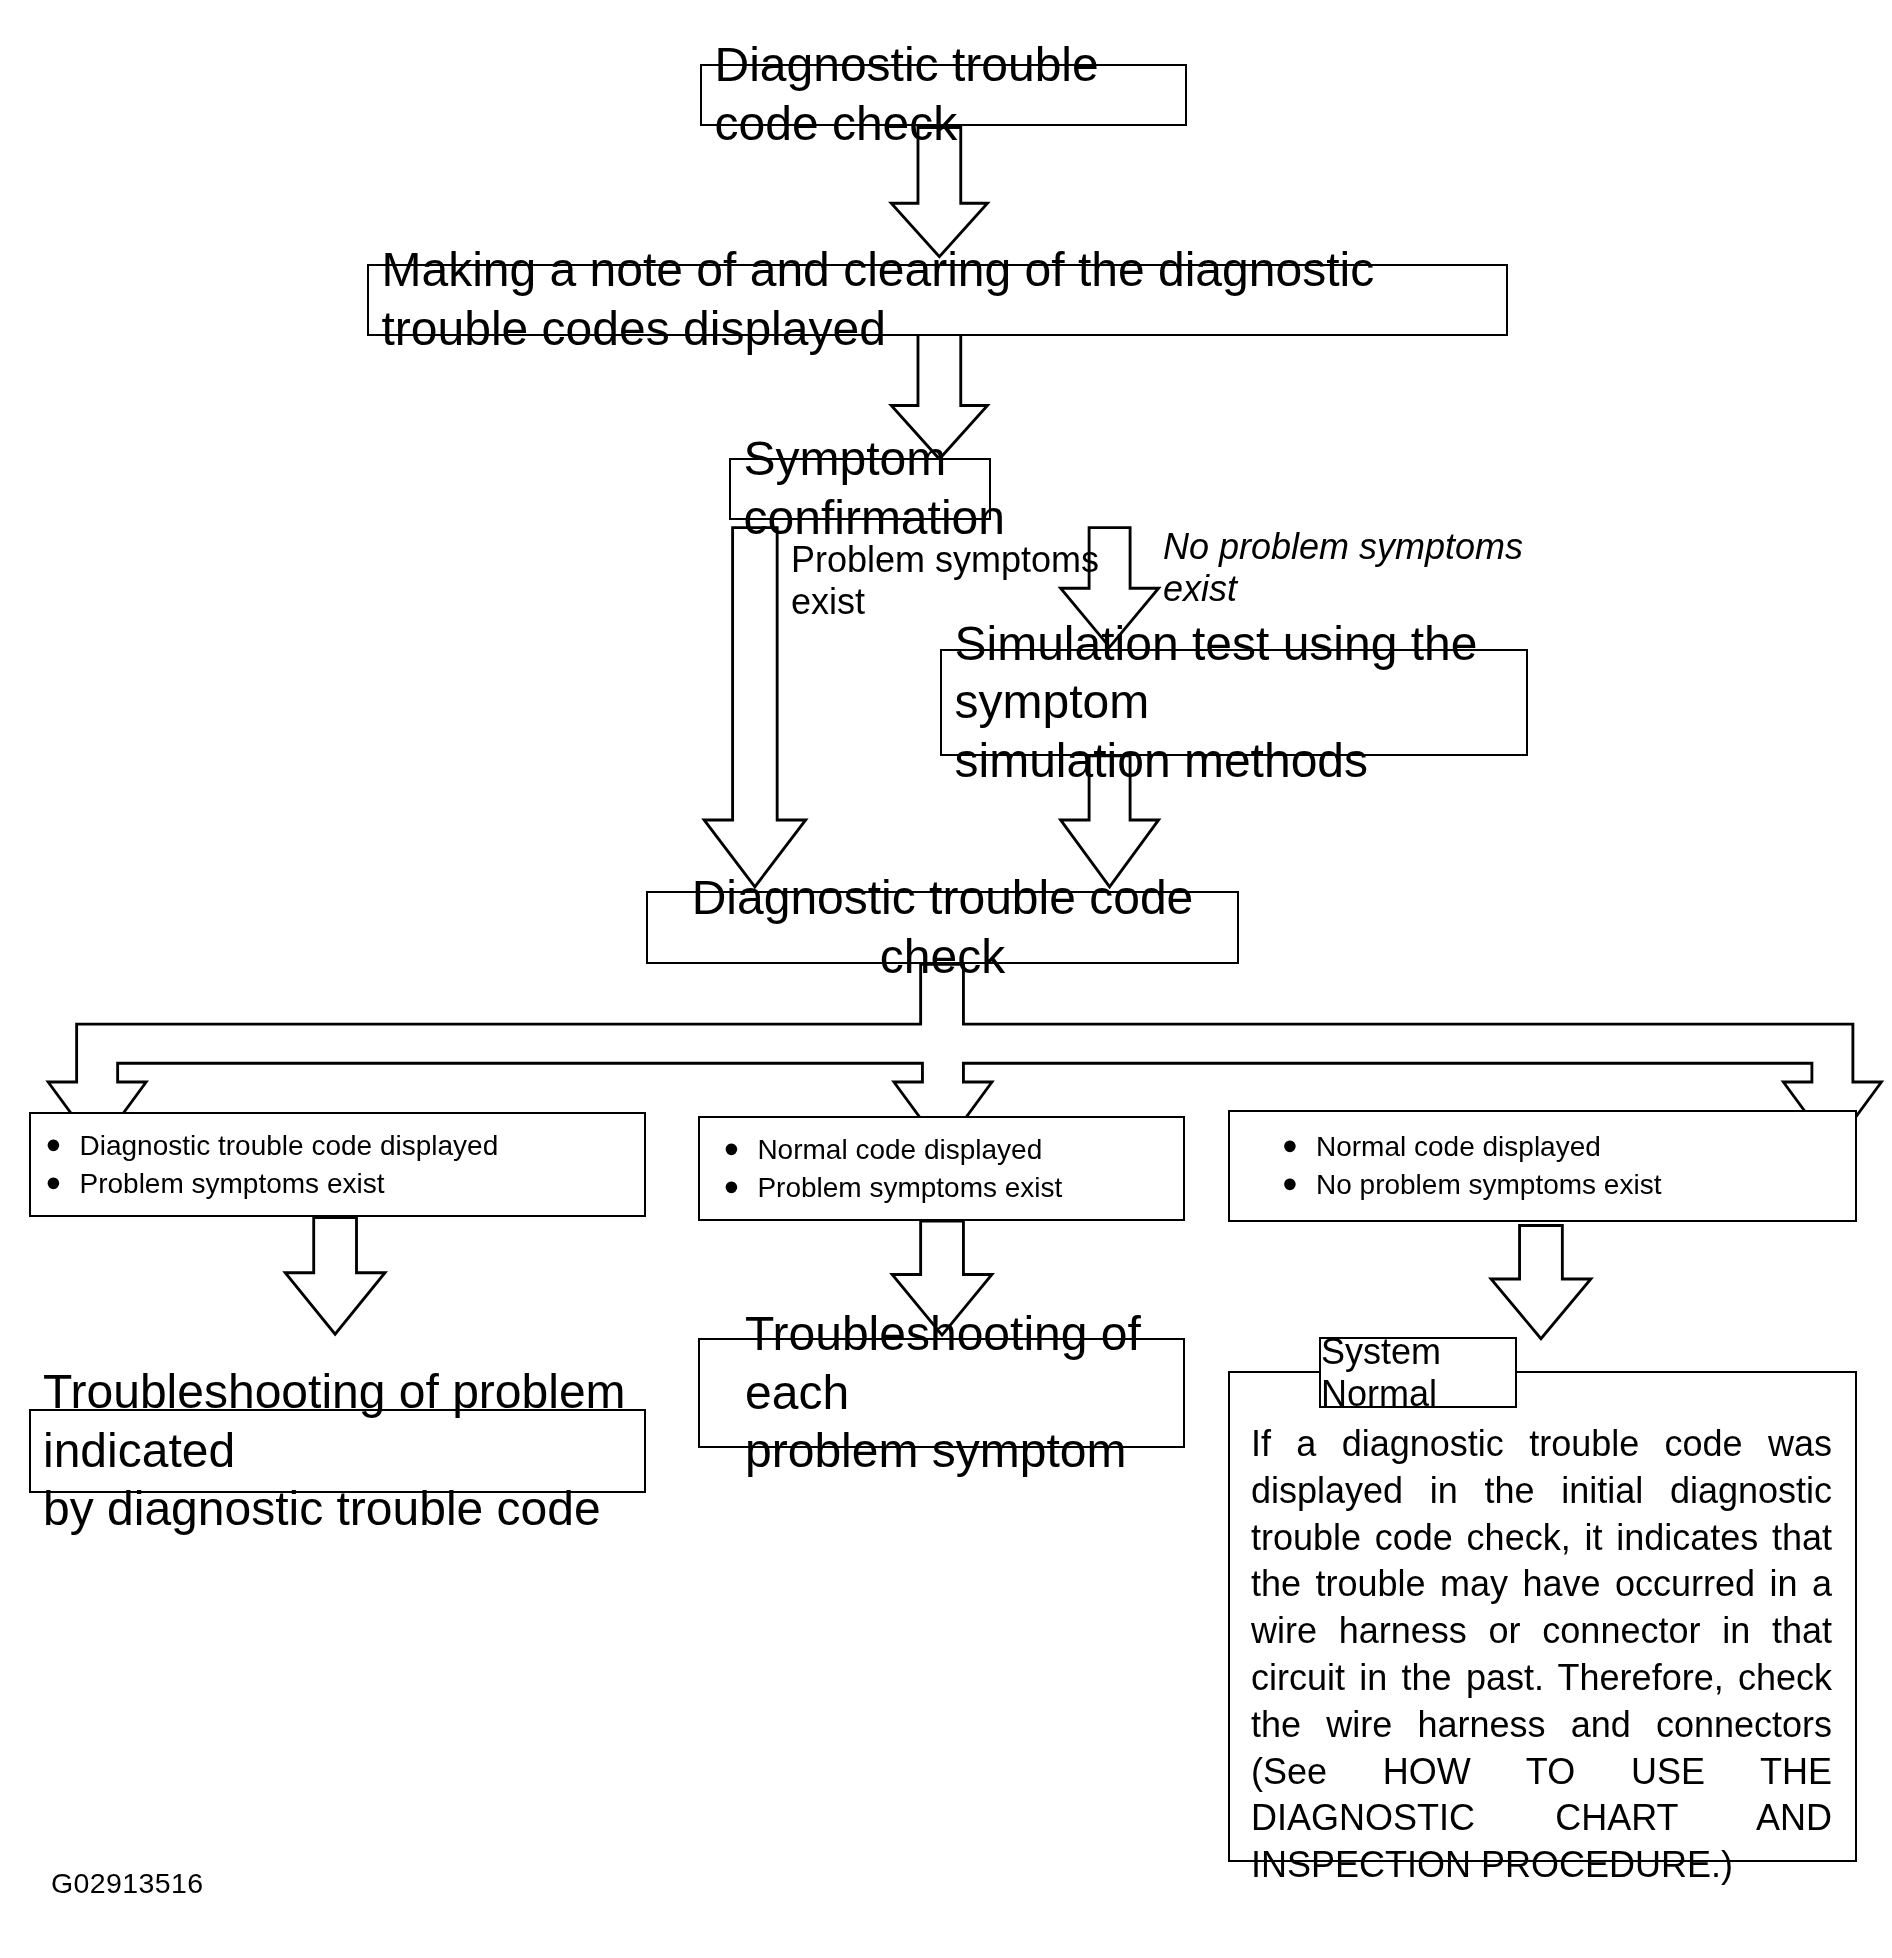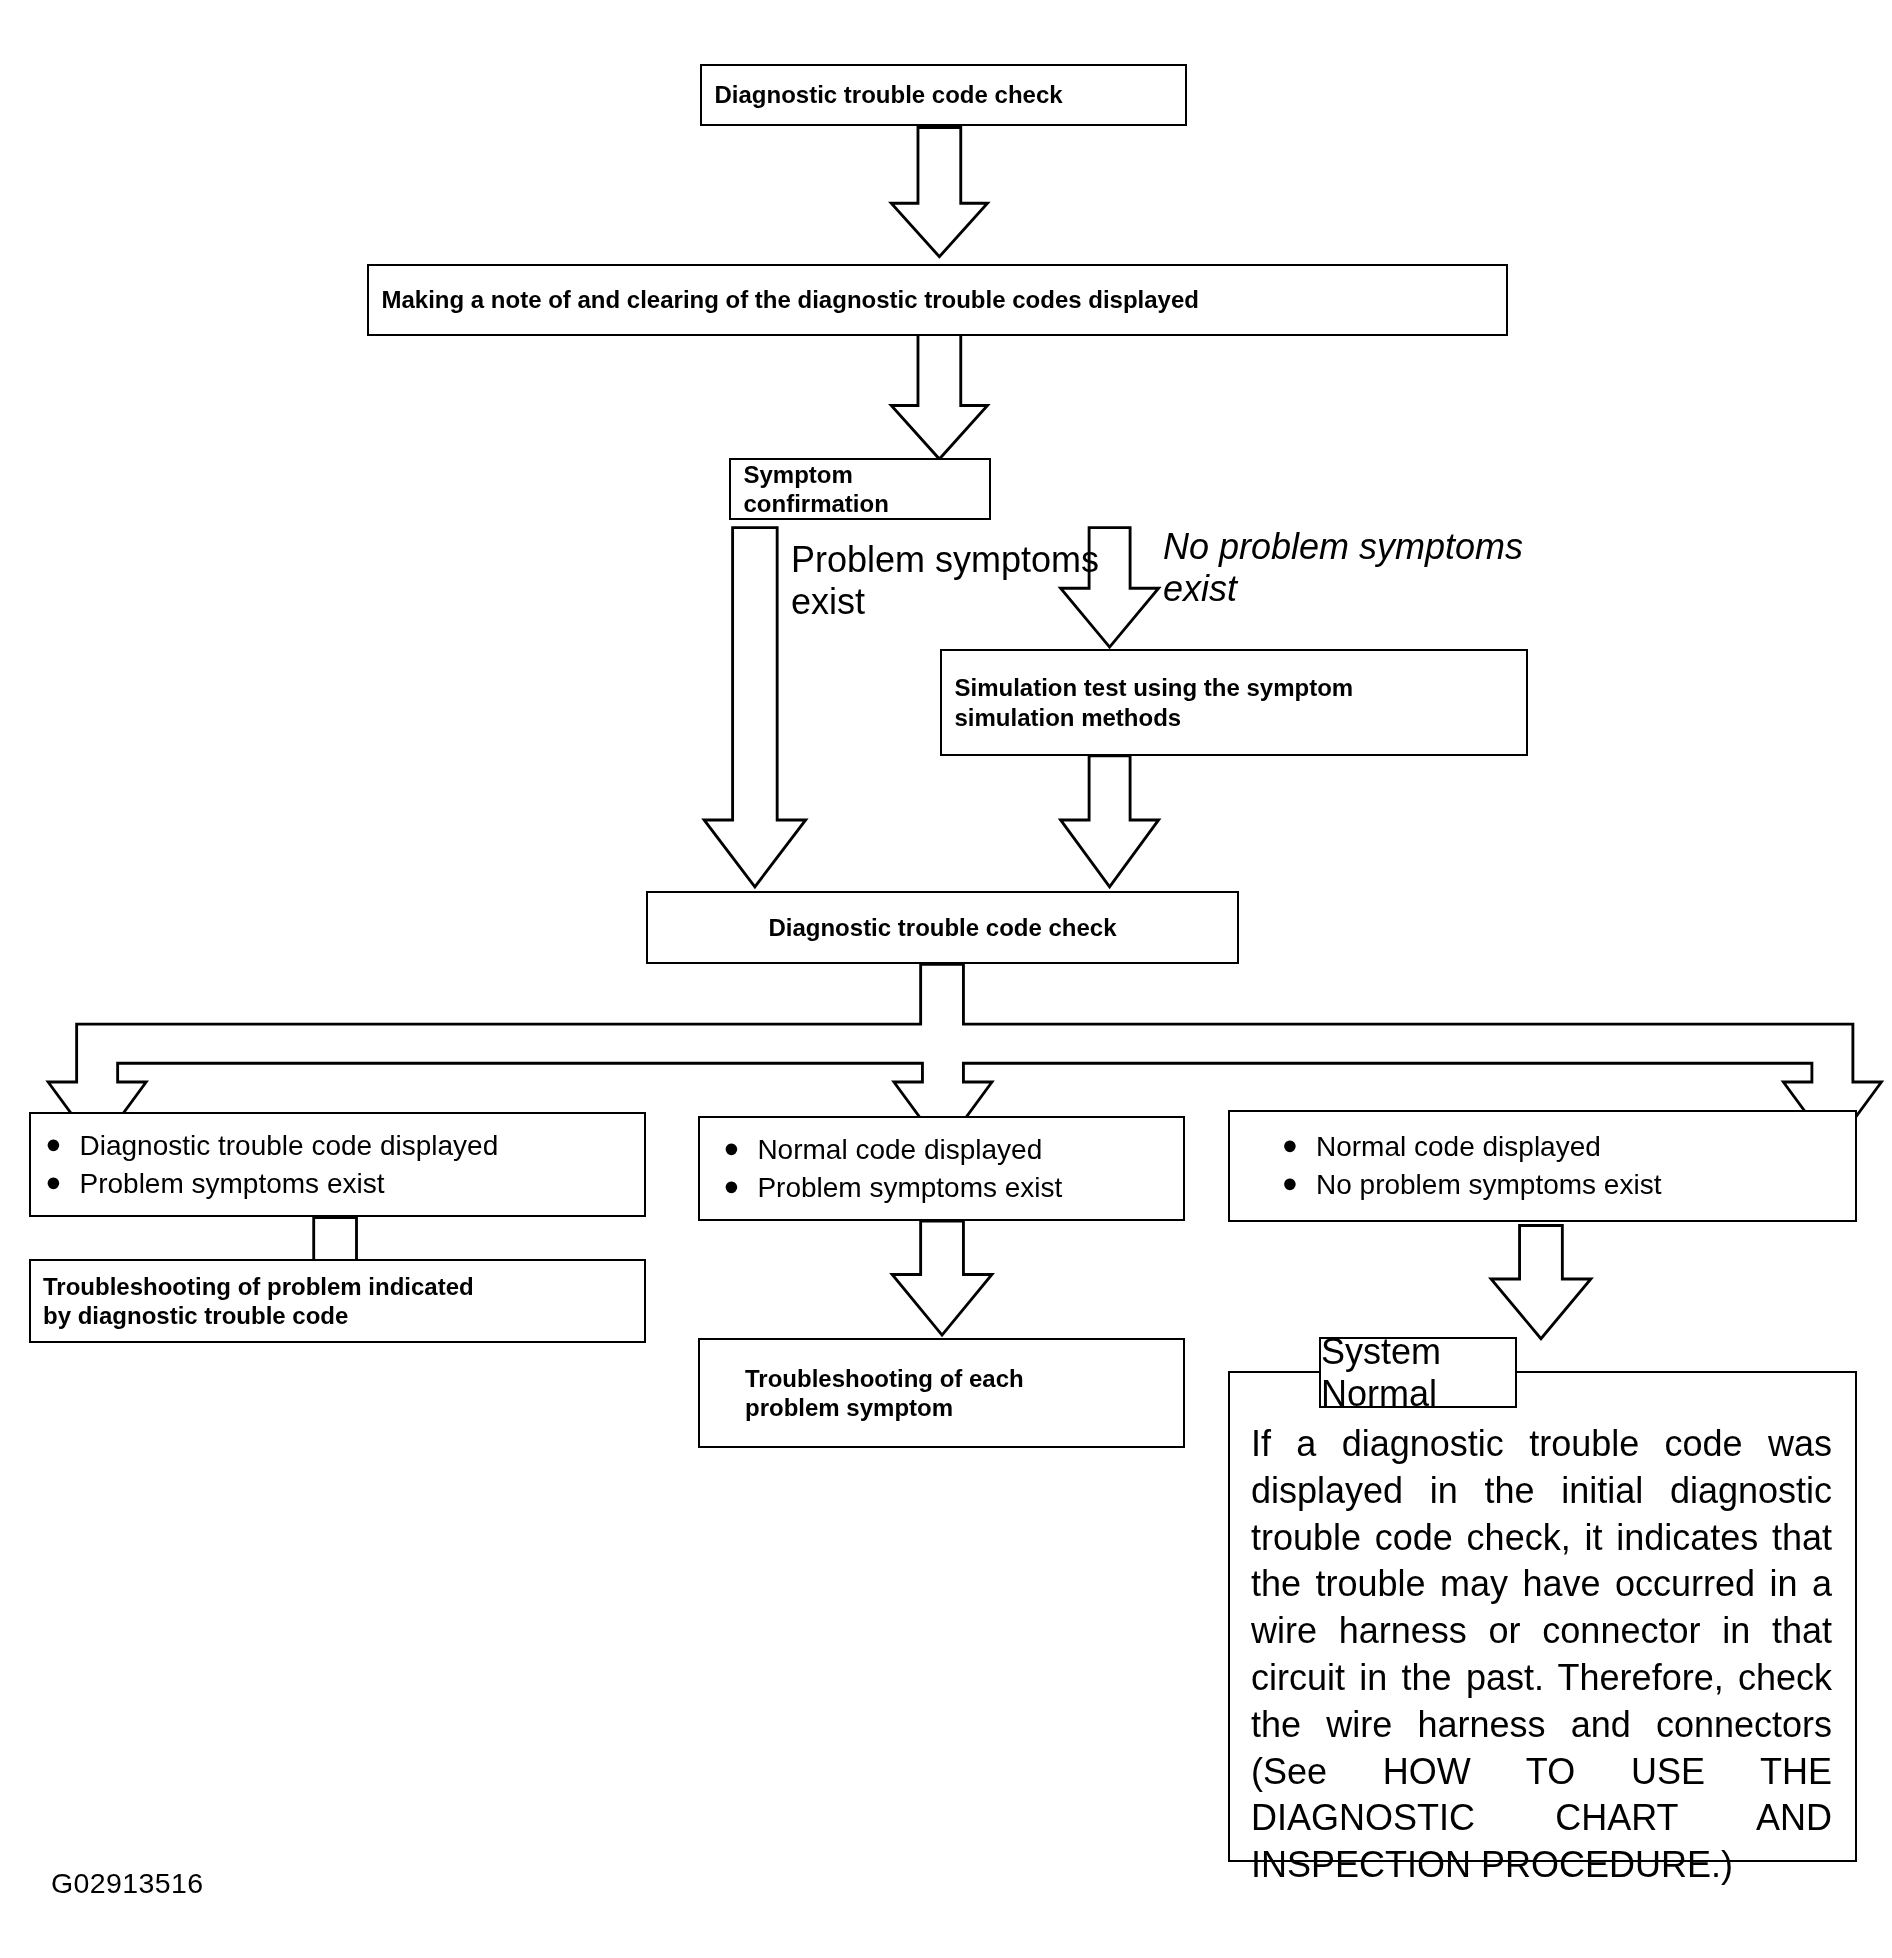--- a/index.html
+++ b/index.html
@@ -31,25 +31,24 @@
   .box {
     position: absolute;
     box-sizing: border-box;
     border: 2.7px solid #000000;
     background: #ffffff;
     display: flex;
     flex-direction: column;
     justify-content: center;
   }
   .box-text {
-    font-size: 24px;
+    font-size: 48px;
     line-height: 1.22;
     white-space: pre-line;
     padding: 0 12.5px;
-    font-weight: bold;
   }
   .bullets {
     padding: 0 12.5px;
     list-style: none;
     margin: 0;
   }
   .bullets li {
     font-size: 28px;
     line-height: 1.35;
     position: relative;
@@ -193,21 +192,21 @@
     </ul>
   </div>
 
   <div class="box" style="left:1228px; top:1110px; width:629px; height:112px;">
     <ul class="bullets" style="padding-left:50px;">
       <li>Normal code displayed</li>
       <li>No problem symptoms exist</li>
     </ul>
   </div>
 
-  <div class="box" style="left:28.5px; top:1259px; width:617px; height:84px;">
+  <div class="box" style="left:28.5px; top:1409px; width:617px; height:84px;">
     <div class="box-text">Troubleshooting of problem indicated
 by diagnostic trouble code</div>
   </div>
 
   <div class="box" style="left:698px; top:1338px; width:487px; height:110px;">
     <div class="box-text" style="padding-left:45px;">Troubleshooting of each
 problem symptom</div>
   </div>
 
   <div class="note-outer" style="left:1228px; top:1371px; width:629px; height:491px;"></div>

